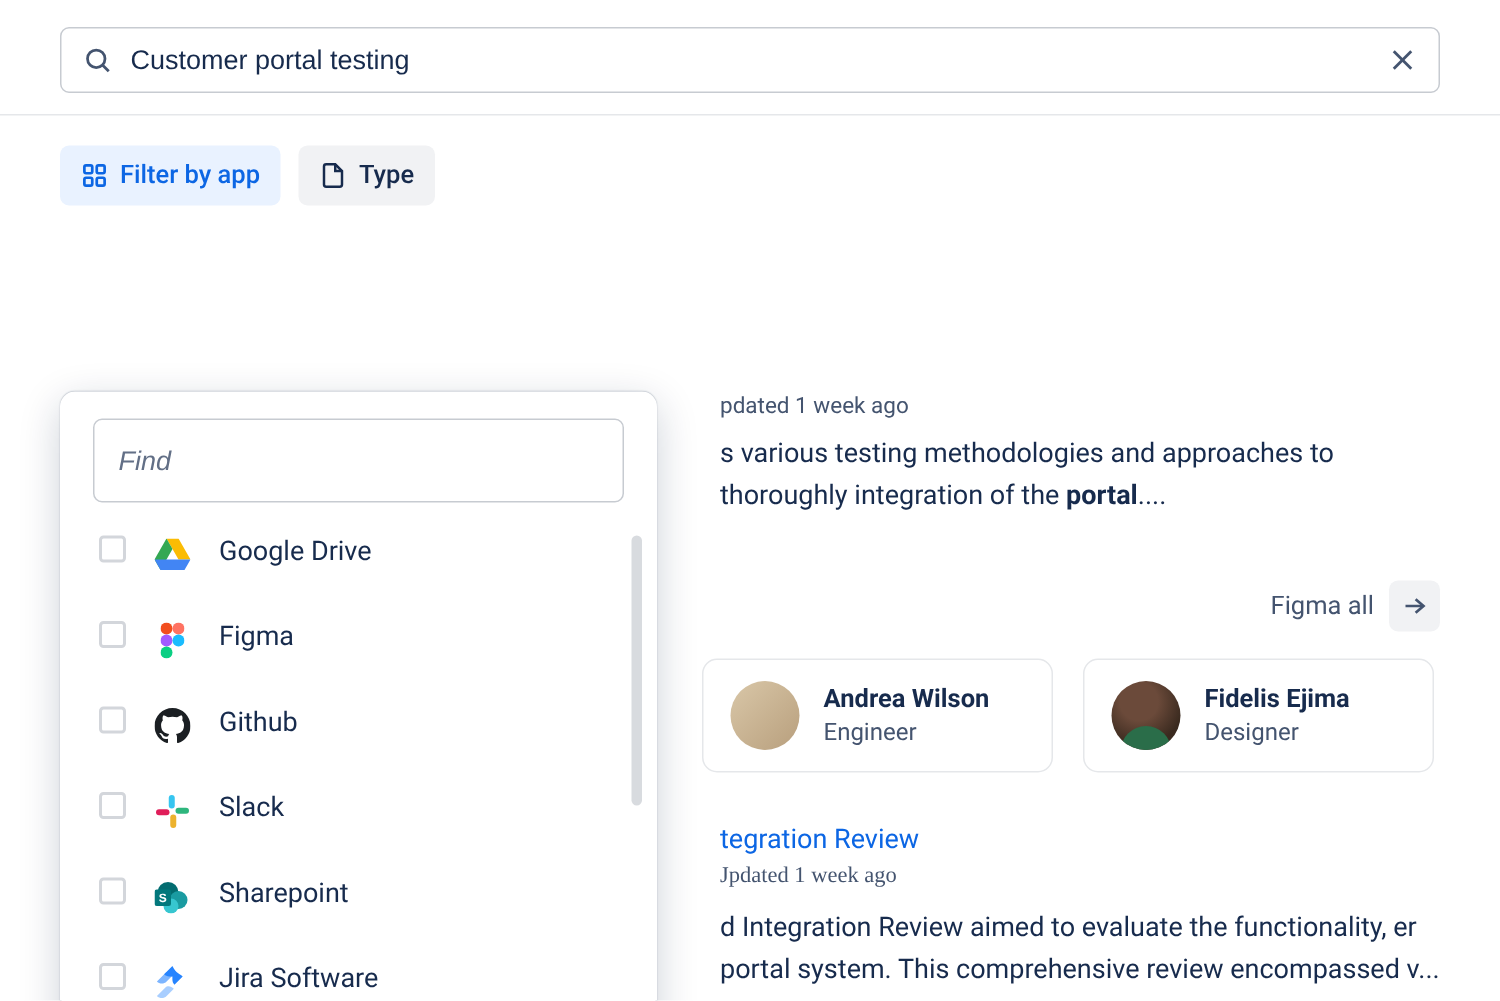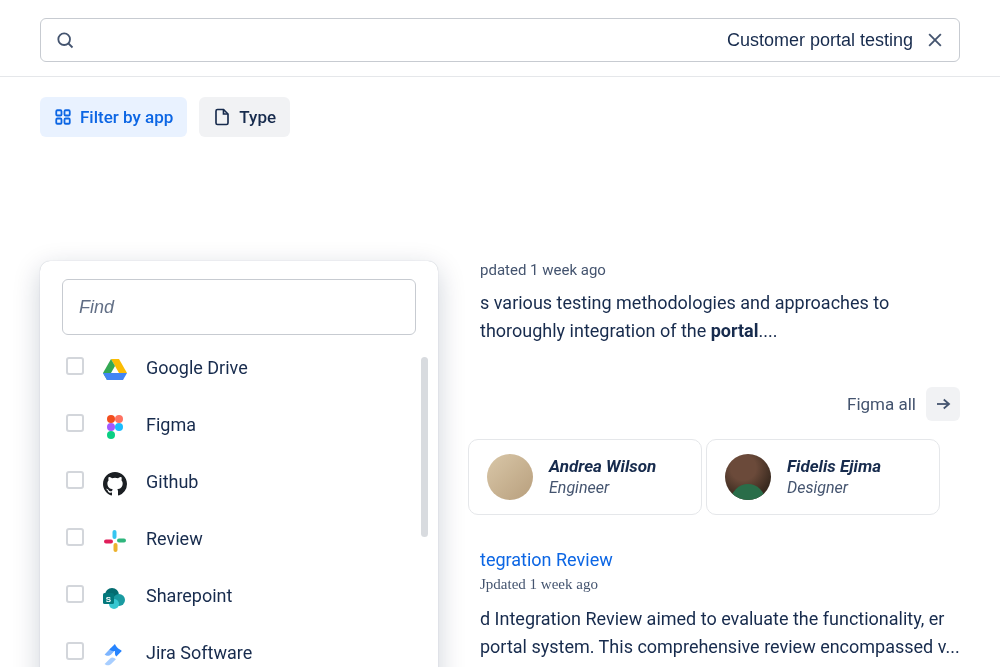--- a/index.html
+++ b/index.html
@@ -1,20 +1,20 @@
 <!DOCTYPE html>
 <html><head>
 <meta charset="utf-8">
 <style>
   * { box-sizing: border-box; margin: 0; padding: 0; }
   body { font-family: -apple-system, BlinkMacSystemFont, "Segoe UI", Roboto, Helvetica, Arial, sans-serif; background: #fff; color: #172B4D; width: 1000px; height: 667px; overflow: hidden; }
   .container { padding: 18px 40px 0 40px; }
   .search-bar { display: flex; align-items: center; border: 1px solid #c7cbd1; border-radius: 6px; height: 44px; padding: 0 14px; }
   .search-bar svg { flex: 0 0 auto; }
-  .search-input { flex: 1; border: none; outline: none; font-size: 18px; padding: 0 12px; color: #172B4D; background: transparent; text-align: right; }
+  .search-input { flex: 1; border: none; outline: none; font-size: 18px; padding: 0 12px; color: #172B4D; background: transparent; }
   .clear-icon { color: #44546F; cursor: pointer; }
   .divider-line { border-bottom: 1px solid #e5e7ea; margin-top: 14px; }
   .filters-row { display: flex; gap: 12px; margin-top: 20px; }
   .filter-chip { display: inline-flex; align-items: center; gap: 8px; height: 40px; padding: 0 14px; border-radius: 6px; font-size: 17px; font-weight: 500; cursor: pointer; }
   .filter-chip.active { background: #e9f2ff; color: #0C66E4; }
   .filter-chip.inactive { background: #f1f2f4; color: #172B4D; }
   .content-area { position: relative; margin-top: 10px; }
   .dropdown { position: absolute; top: 0; left: 0; width: 398px; background: #fff; border-radius: 10px; box-shadow: 0 8px 28px rgba(9,30,66,0.2), 0 0 1px rgba(9,30,66,0.3); padding: 18px 0 0 0; height: 524px; overflow: hidden; }
   .dropdown-inner { padding: 0 22px; }
   .find-input { width: 100%; height: 56px; border: 1px solid #c7cbd1; border-radius: 6px; font-size: 18px; padding: 0 16px; color: #172B4D; outline: none; font-style: italic; }
@@ -25,21 +25,21 @@
   .app-icon { width: 26px; height: 26px; display:flex; align-items:center; justify-content:center; }
   .app-label { font-size: 18px; color: #172B4D; }
   .scroll-thumb { position:absolute; right:-12px; top:0px; width:7px; height:180px; background:#d8dbdf; border-radius:4px; }
   .results { margin-left: 398px; padding-left: 30px; }
   .meta-line { color: #44546F; font-size: 15px; margin-top: 124px; margin-left:12px; }
   .result-text { font-size: 18px; color: #172B4D; line-height: 1.55; margin-top: 10px; margin-left:12px; }
   .result-text b { font-weight: 700; }
   .viewall-row { display:flex; justify-content:flex-end; align-items:center; gap:10px; margin-top: 42px; padding-right:0px; }
   .viewall { font-size: 17px; color:#44546F; }
   .arrow-btn { width:34px; height:34px; border-radius:6px; background:#f1f2f4; display:flex; align-items:center; justify-content:center; }
-  .people-row { display:flex; gap:4px; margin-top:18px;font-style:italic; }
+  .people-row { display:flex; gap:20px; margin-top:18px; }
   .person-card { display:flex; align-items:center; gap:16px; border:1px solid #e5e7ea; border-radius:10px; padding:14px 18px; min-width:234px; }
   .avatar { width:46px; height:46px; border-radius:50%; background:#e5e7ea; flex-shrink:0; overflow:hidden; }
   .avatar.a2 { background: radial-gradient(circle at 40% 30%, #6b4a3a 30%, #3a2a1f 70%); position:relative; }
   .avatar.a2::after { content:""; position:absolute; bottom:-6px; left:6px; right:6px; height:22px; background:#2a6d49; border-top-left-radius:20px; border-top-right-radius:20px; }
   .person-name { font-size:17px; font-weight:700; color:#172B4D; }
   .person-role { font-size:16px; color:#44546F; margin-top:2px; }
   .second-title { color:#0C66E4; font-size:18px; margin-top:34px; margin-left:12px; }
   .second-meta { color:#44546F; font-size:15px; margin-top:6px; margin-left:12px;font-family:Liberation Serif, serif; }
   .second-text { font-size:18px; color:#172B4D; line-height:1.55; margin-top:12px; margin-left:12px; }
 </style>
@@ -129,21 +129,21 @@
           <div class="app-item">
             <div class="checkbox"></div>
             <div class="app-icon">
               <svg width="22" height="22" viewBox="0 0 22 22">
                   <rect x="8.5" y="0" width="4" height="9" rx="2" fill="#36C5F0"></rect>
                   <rect x="13" y="8.5" width="9" height="4" rx="2" fill="#2EB67D"></rect>
                   <rect x="9.5" y="13" width="4" height="9" rx="2" fill="#ECB22E"></rect>
                   <rect x="0" y="9.5" width="9" height="4" rx="2" fill="#E01E5A"></rect>
                 </svg>
             </div>
-            <span class="app-label">Review</span>
+            <span class="app-label">Slack</span>
           </div>
 
           <div class="app-item">
             <div class="checkbox"></div>
             <div class="app-icon">
               <svg width="24" height="22" viewBox="0 0 24 22">
                   <circle cx="9" cy="8" r="7" fill="#036C70"></circle>
                   <circle cx="16" cy="13" r="6" fill="#1A9BA1"></circle>
                   <circle cx="11" cy="17" r="5" fill="#37C6D0"></circle>
                   <rect x="0" y="6" width="11" height="11" rx="1.5" fill="#03787C"></rect>

